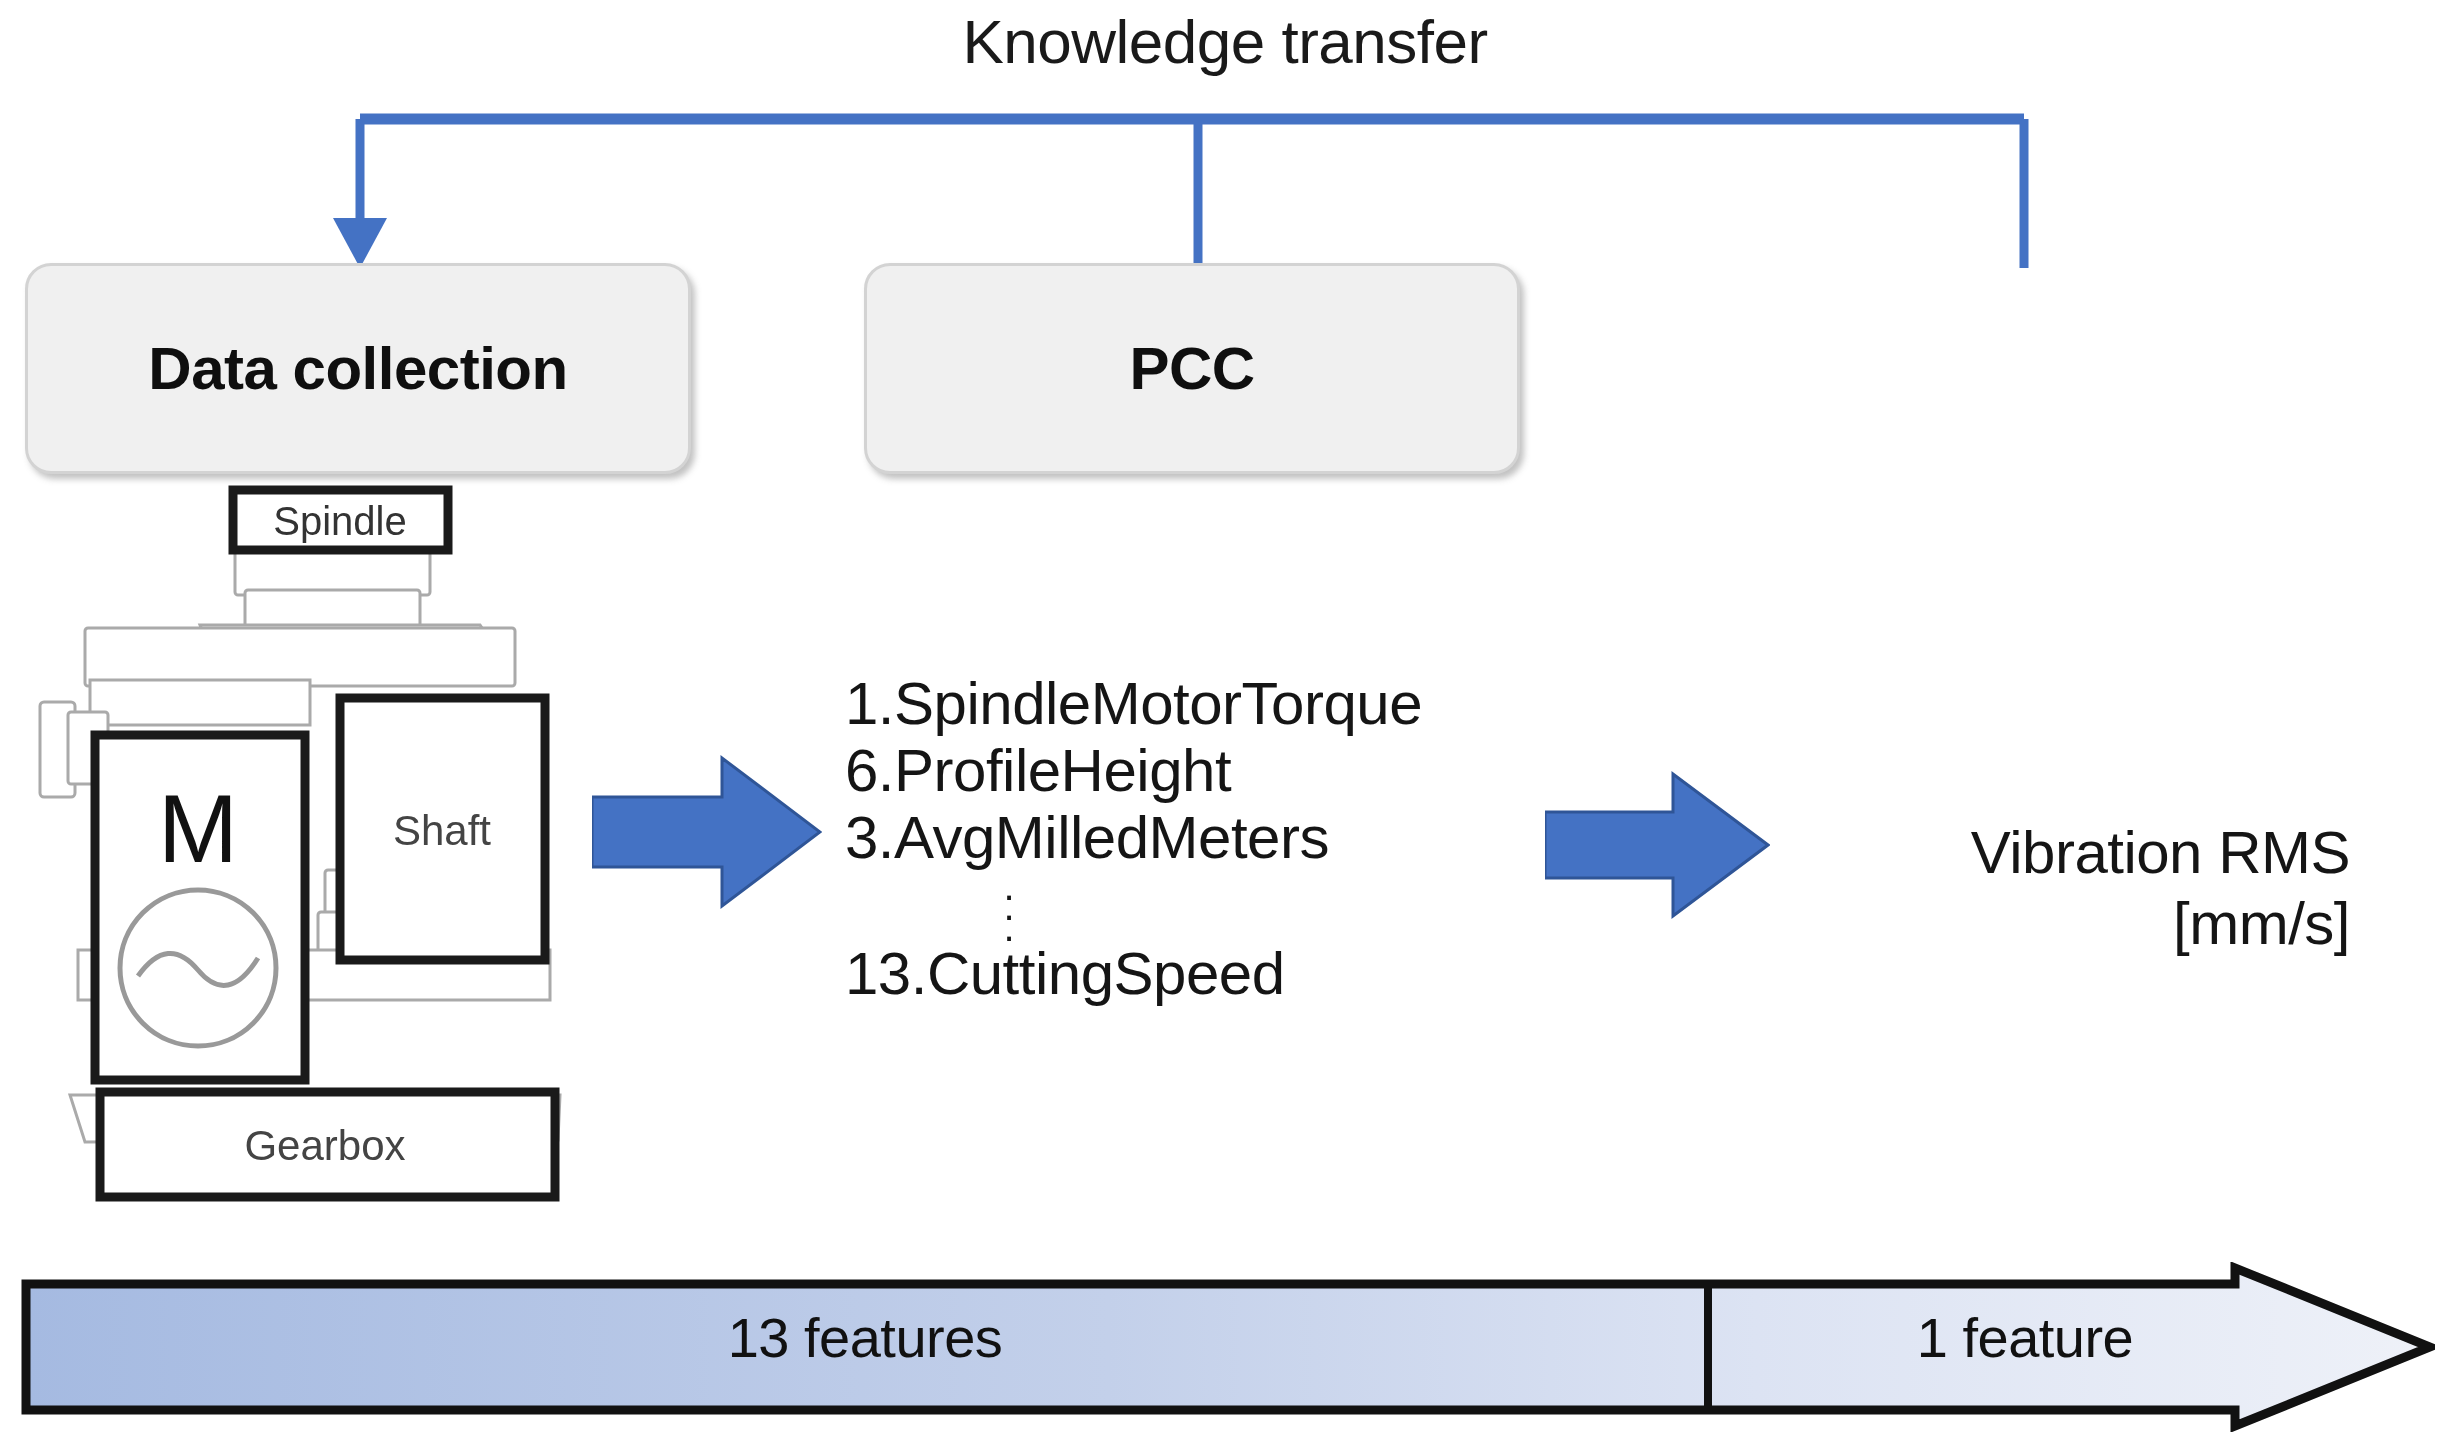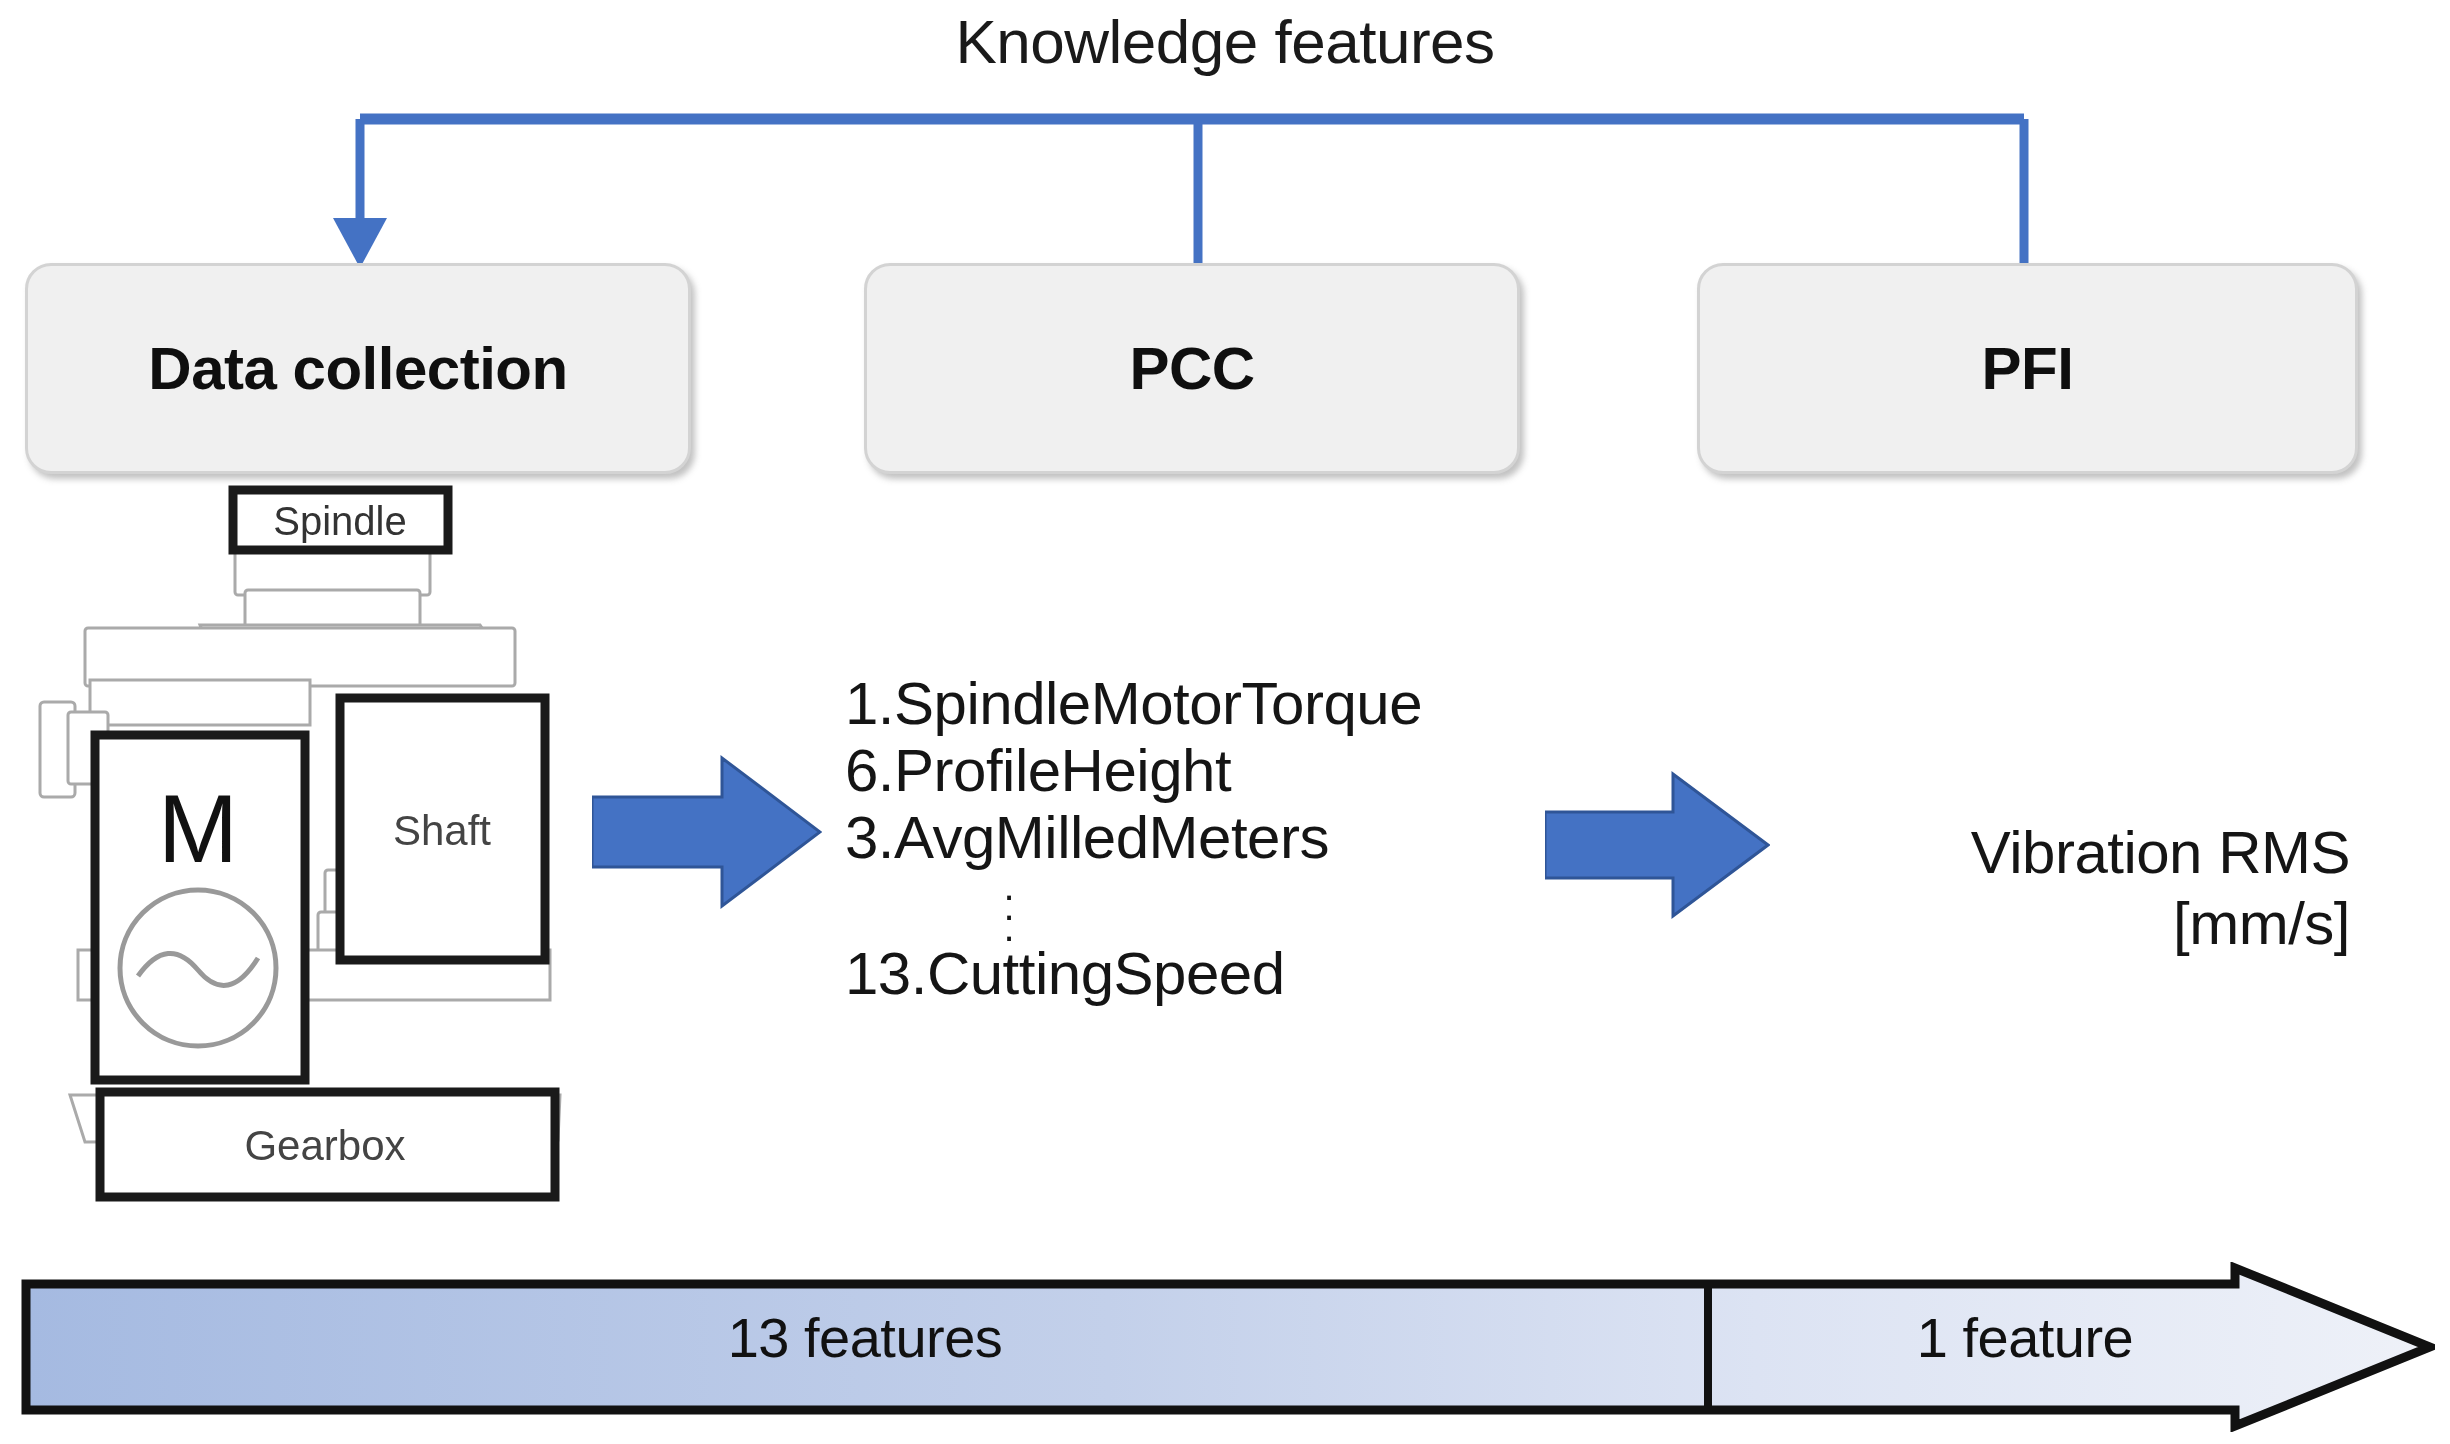--- a/index.html
+++ b/index.html
@@ -115,21 +115,21 @@
     text-align: center;
   }
   #bar-label-13 { left: 25px;   top: 1305px; width: 1680px; }
   #bar-label-1  { left: 1705px; top: 1305px; width: 640px; }
 </style>
 </head>
 <body>
 
 <div id="canvas">
 
-  <div id="title" class="abs">Knowledge features</div>
+  <div id="title" class="abs">Knowledge transfer</div>
 
   <svg id="connectors" class="abs" viewBox="0 0 2450 300">
 
     <line x1="360" y1="119" x2="2024" y2="119" stroke="#4472C4" stroke-width="11"></line>
 
     <line x1="360" y1="119" x2="360" y2="222" stroke="#4472C4" stroke-width="9"></line>
     <polygon points="333,218 387,218 360,268" fill="#4472C4"></polygon>
 
     <line x1="1198" y1="119" x2="1198" y2="268" stroke="#4472C4" stroke-width="9"></line>
 
@@ -137,23 +137,20 @@
   </svg>
 
   <div id="box-data" class="abs stage-box">
     <span class="stage-label">Data collection</span>
   </div>
 
   <div id="box-pcc" class="abs stage-box">
     <span class="stage-label">PCC</span>
   </div>
 
-  <div id="box-pfi" class="abs stage-box">
-    <span class="stage-label">PFI</span>
-  </div>
 
   <svg id="machine" class="abs" viewBox="0 0 620 790">
 
     <g stroke="#aaaaaa" stroke-width="3" fill="#ffffff">
       <rect x="205" y="55" width="195" height="60" rx="3"></rect>
       <rect x="215" y="110" width="175" height="38" rx="3"></rect>
       <path d="M170 145 L450 145 L470 175 L440 175 L440 195 L180 195 L180 170 Z"></path>
       <rect x="55" y="148" width="430" height="58" rx="3"></rect>
       <path d="M60 200 L280 200 L280 245 L60 245 Z"></path>
       <rect x="10" y="222" width="35" height="95" rx="4"></rect>

